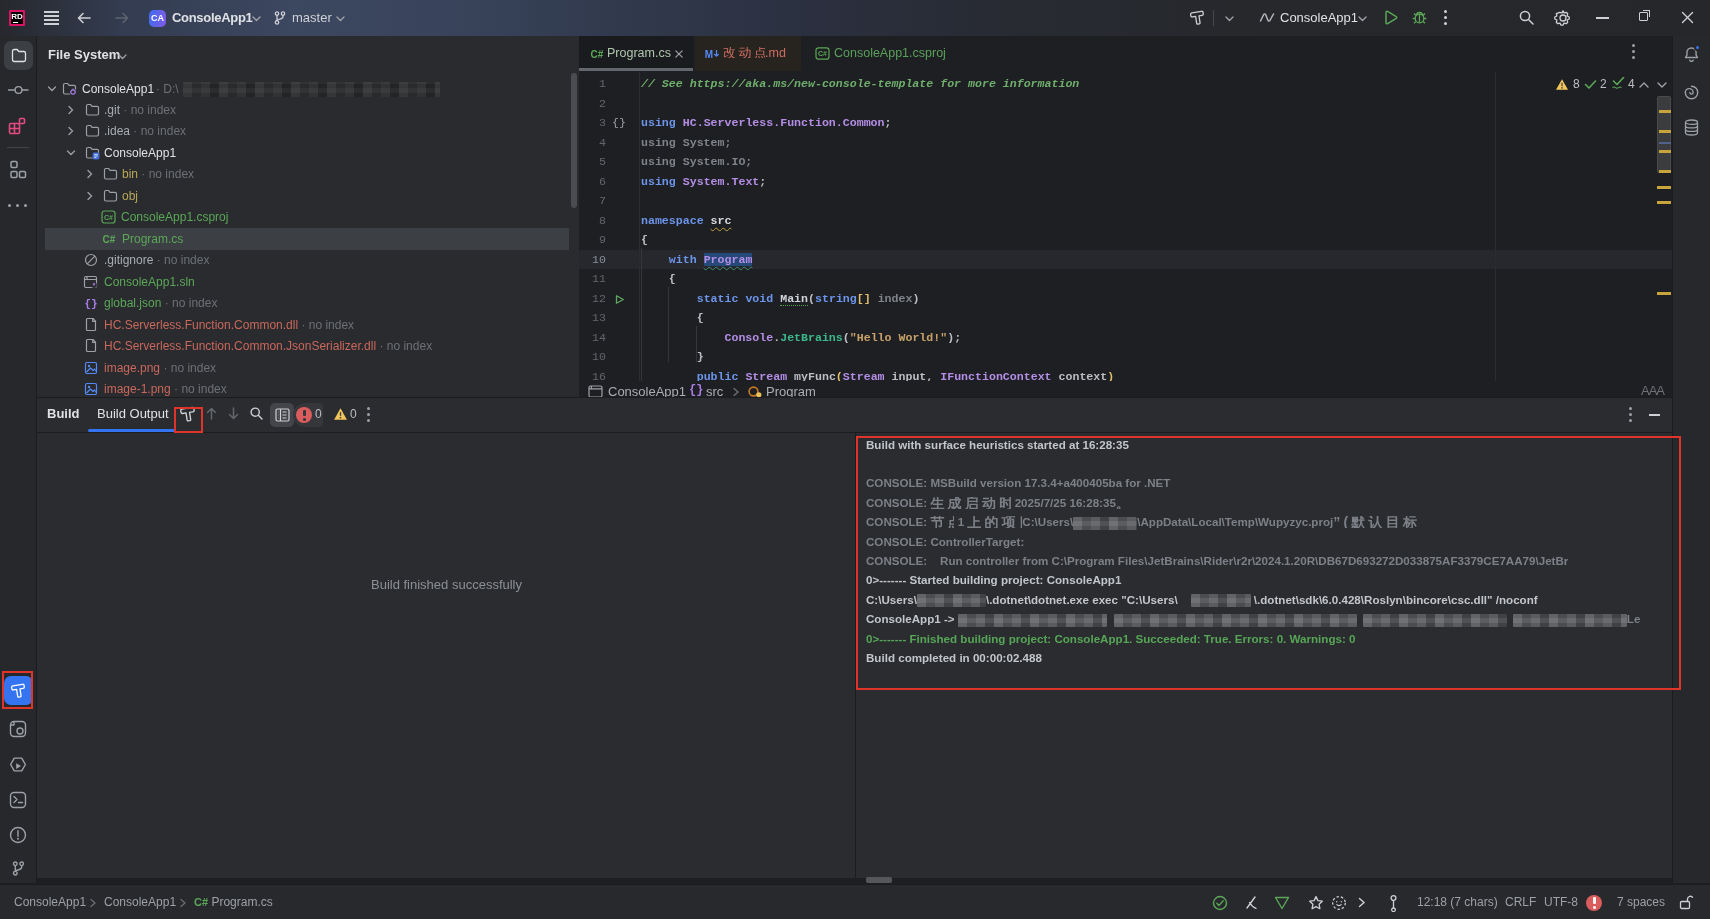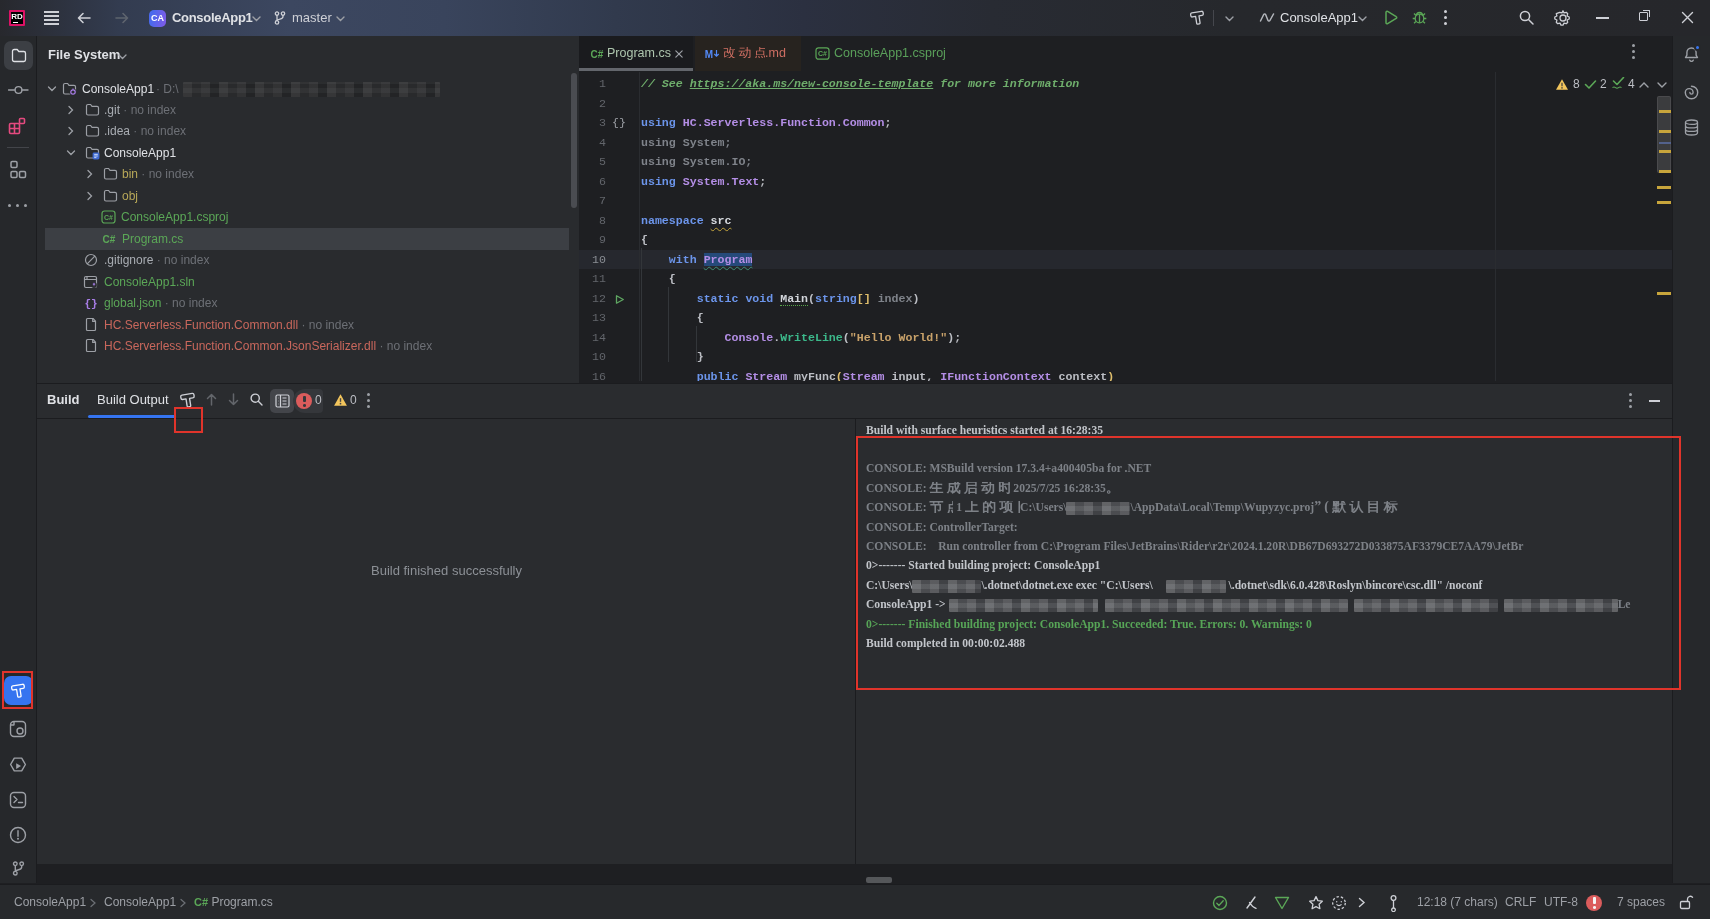--- a/index.html
+++ b/index.html
@@ -28,25 +28,25 @@
 .cline{position:absolute;height:19.5px;line-height:19.5px;font-family:"Liberation Mono",monospace;font-size:11.6px;white-space:pre;color:#bcbec4;font-weight:700}
 .k{color:#6c95eb}
 .ns{color:#b48ee6}
 .gr{color:#7f838a}
 .mt{color:#3cb98b}
 .st{color:#c9a26a}
 .cm{color:#6fae6c;font-style:italic}
 .gold{color:#dfbe6c}
 .lnum{position:absolute;left:0;width:27px;text-align:right;height:19.5px;line-height:19.5px;font-family:"Liberation Mono",monospace;font-size:11.6px;color:#62656b}
 
-#build{position:absolute;left:37px;top:383px;width:1635px;height:480px;background:#1d4ed8;border-top:1px solid #1b1c1f}
+#build{position:absolute;left:37px;top:397px;width:1635px;height:480px;background:#1d4ed8;border-top:1px solid #1b1c1f}
 #bhead{position:absolute;left:0;top:0;width:1635px;height:34px;background:#2a2c2f}
 #bleft{position:absolute;left:0;top:34px;width:819px;height:446px;background:#2a2c2f;border-top:1px solid #1b1c1f}
 #bright{position:absolute;left:818px;top:34px;width:817px;height:446px;background:#2a2c2f;border-left:1px solid #1b1c1f;border-top:1px solid #1b1c1f;overflow:hidden}
-.bline{position:absolute;height:19.4px;line-height:19.4px;font-family:Liberation Serif, serif;font-size:11.6px;white-space:pre;font-weight:700}
+.bline{position:absolute;height:19.4px;line-height:19.4px;font-family:Liberation Sans, sans-serif;font-size:11.6px;white-space:pre;font-weight:700}
 .cw{color:#c2c5ca}
 .cg{color:#7d8187}
 .cgr{color:#57a557}
 .blur{display:inline-block;height:13px;vertical-align:middle;border-radius:1px;
 background-image:repeating-linear-gradient(90deg,rgba(255,255,255,.16) 0 9px,rgba(255,255,255,.04) 9px 18px,rgba(255,255,255,.12) 18px 27px,rgba(0,0,0,.06) 27px 36px),repeating-linear-gradient(0deg,rgba(0,0,0,.12) 0 4px,rgba(255,255,255,.04) 4px 9px);
 background-color:#4d4f53}
 
 #status{position:absolute;left:0;top:884px;width:1710px;height:35px;background:#27292c;border-top:1px solid #1b1c1f;color:#9da0a6;font-size:12px}
 .cjk{display:inline-block;overflow:hidden;white-space:nowrap;vertical-align:-2px;letter-spacing:3.2px;height:12px;line-height:12px;font-size:14px}
 svg{display:block}
@@ -351,20 +351,28 @@
   </div>
 
   <div class="trow" style="top:299px;width:542px">
     <svg class="abs" style="left:48px;top:3px" width="12" height="15" viewBox="0 0 12 15" fill="none" stroke="#9da0a6" stroke-width="1.2">
           <path d="M1.5 2.5c0-.6.4-1 1-1H8l2.5 2.7v8.3c0 .6-.4 1-1 1h-7c-.6 0-1-.4-1-1z" stroke-linejoin="round"></path>
           <path d="M7.7 1.6v2.8h2.7"></path>
         </svg>
     <span class="abs tred" style="left:67px;top:0">HC.Serverless.Function.Common.JsonSerializer.dll <span class="tsuf">· no index</span></span>
   </div>
 
+  <div class="trow" style="top:320.5px;width:542px">
+    <svg class="abs" style="left:47px;top:4px" width="14" height="14" viewBox="0 0 14 14" fill="none" stroke="#548af7" stroke-width="1.2">
+          <rect x="1.5" y="1.5" width="11" height="11" rx="1.5"></rect>
+          <circle cx="5" cy="5" r="1.2" fill="#548af7" stroke="none"></circle>
+          <path d="M2.5 11 6.5 7l2.5 2.5L10.5 8l2 2.5" stroke-linejoin="round"></path>
+        </svg>
+    <span class="abs tred" style="left:67px;top:0">image.png <span class="tsuf">· no index</span></span>
+  </div>
 
   <div class="trow" style="top:342px;width:542px">
     <svg class="abs" style="left:47px;top:4px" width="14" height="14" viewBox="0 0 14 14" fill="none" stroke="#548af7" stroke-width="1.2">
           <rect x="1.5" y="1.5" width="11" height="11" rx="1.5"></rect>
           <circle cx="5" cy="5" r="1.2" fill="#548af7" stroke="none"></circle>
           <path d="M2.5 11 6.5 7l2.5 2.5L10.5 8l2 2.5" stroke-linejoin="round"></path>
         </svg>
     <span class="abs tred" style="left:67px;top:0">image-1.png <span class="tsuf">· no index</span></span>
   </div>
 
@@ -423,32 +431,32 @@
   <div class="lnum" style="top:272px">13</div>
   <div class="lnum" style="top:291.5px">14</div>
   <div class="lnum" style="top:311px">10</div>
   <div class="lnum" style="top:330.5px">16</div>
 
   <div class="abs mono" style="left:33px;top:77px;height:19.5px;line-height:19.5px;color:#9da0a6">{}</div>
   <svg class="abs" style="left:36px;top:258px" width="10" height="11" viewBox="0 0 10 11">
         <path d="M1.5 1.8v7.4l6.8-3.7z" fill="none" stroke="#5fa762" stroke-width="1.3" stroke-linejoin="round"></path>
       </svg>
 
-  <div class="cline" style="left:62px;top:38px"><span class="cm">// See <span style="text-decoration:underline">https://aka.ms/new-console-template</span> for more information</span></div>
+  <div class="cline" style="left:62px;top:38px"><span class="cm">// See <span style="">https://aka.ms/new-console-template</span> for more information</span></div>
   <div class="cline" style="left:62px;top:77px"><span class="k">using</span> <span class="ns">HC.Serverless.Function.Common</span>;</div>
   <div class="cline" style="left:62px;top:96.5px"><span class="gr">using System;</span></div>
   <div class="cline" style="left:62px;top:116px"><span class="gr">using System.IO;</span></div>
   <div class="cline" style="left:62px;top:135.5px"><span class="k">using</span> <span class="ns">System.Text</span>;</div>
   <div class="cline" style="left:62px;top:174.5px"><span class="k">namespace</span> <span style="color:#d6d9de;text-decoration:underline wavy #c2a33c 1px;text-underline-offset:3px">src</span></div>
   <div class="cline" style="left:62px;top:194px">{</div>
   <div class="cline" style="left:62px;top:213.5px">    <span class="k">with</span> <span style="background:#254a7a;color:#b48ee6;text-decoration:underline wavy #3e8e75 1px;text-underline-offset:3px">Program</span></div>
   <div class="cline" style="left:62px;top:233px">    {</div>
   <div class="cline" style="left:62px;top:252.5px">        <span class="k">static</span> <span class="k">void</span> <span style="color:#d2d5db;border-bottom:1.5px dotted #57a64a">Main</span>(<span class="k">string</span><span class="gold">[]</span> <span class="gr">index</span>)</div>
   <div class="cline" style="left:62px;top:272px">        {</div>
-  <div class="cline" style="left:62px;top:291.5px">            <span class="ns">Console</span>.<span class="mt">WriteLine</span>(<span class="st">"Hello World!"</span>);</div>
+  <div class="cline" style="left:62px;top:291.5px">            <span class="ns">Console</span>.<span class="mt">JetBrains</span>(<span class="st">"Hello World!"</span>);</div>
   <div class="cline" style="left:62px;top:311px">        }</div>
   <div class="cline" style="left:62px;top:330.5px">        <span class="k">public</span> <span class="ns">Stream</span> myFunc<span class="gold">(</span><span class="ns">Stream</span> input, <span class="ns">IFunctionContext</span> context<span class="gold">)</span></div>
 
   <svg class="abs" style="left:976px;top:42px" width="14" height="13" viewBox="0 0 14 13">
         <path d="M7 1.2 13 11.8H1z" fill="#f2c55c"></path>
         <path d="M7 4.8v3.4" stroke="#454545" stroke-width="1.3"></path>
         <circle cx="7" cy="9.9" r=".8" fill="#454545"></circle>
       </svg>
   <div class="abs" style="left:994px;top:41px;font-size:12px;color:#bcbec4">8</div>
   <svg class="abs" style="left:1005px;top:43px" width="13" height="11" viewBox="0 0 13 11">

